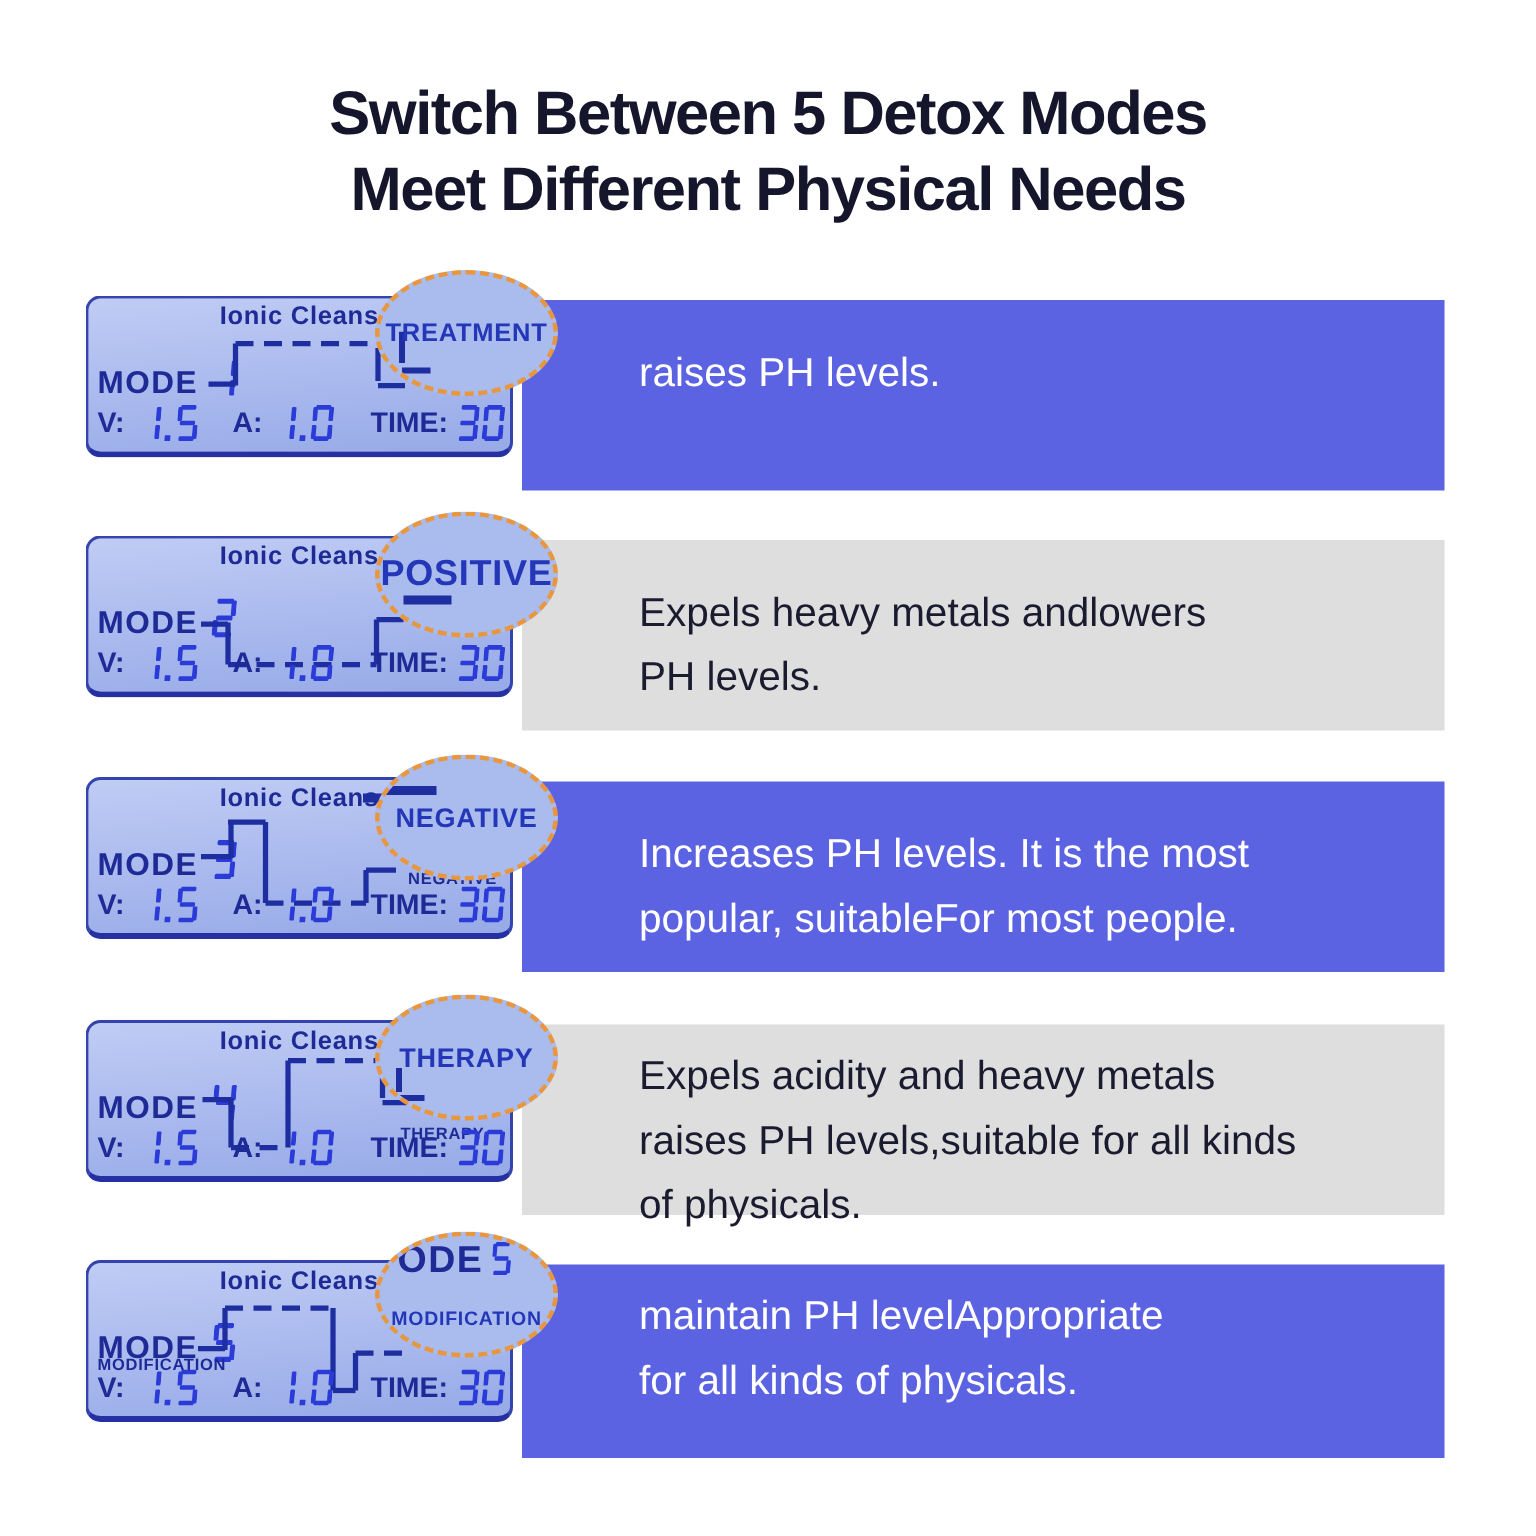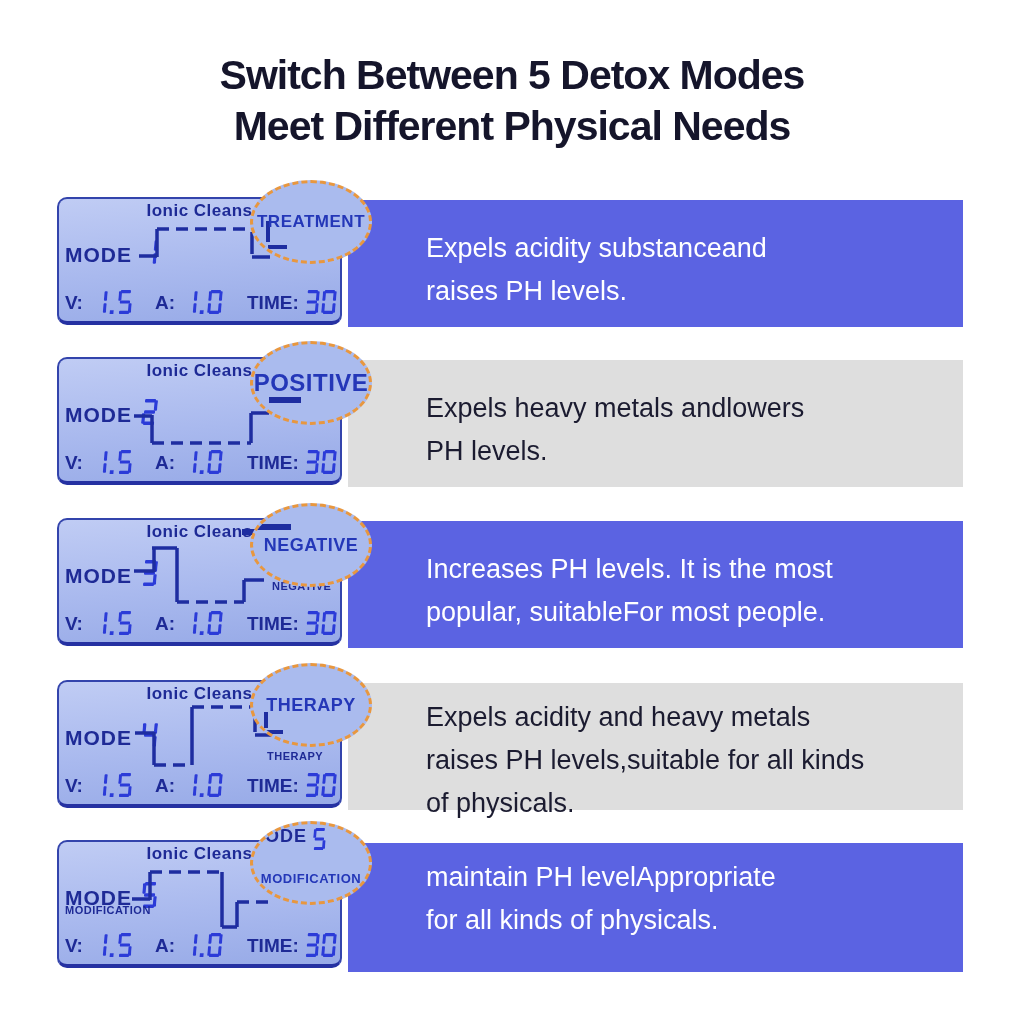--- a/index.html
+++ b/index.html
@@ -8,21 +8,21 @@
 
   
   .title{position:absolute;top:50px;left:0;width:100%;text-align:center;
          font-weight:bold;font-size:41px;line-height:51px;letter-spacing:-1px;
          color:var(--title-navy,#15152b);}
 
   
   .row{position:absolute;left:57px;width:920px;height:132px;}
 
   
-  .lcd{position:absolute;left:0;top:0;width:285px;height:128px;box-sizing:border-box;
+  .lcd{position:absolute;left:0;top:0;width:285px;height:108px;box-sizing:border-box;
        border:2px solid #3344ac;border-bottom:4px solid #2531a2;border-radius:10px;
        background:linear-gradient(175deg,#c0ccf4 0%,#a9b9ee 55%,#97aae7 100%);}
   .lcd-brand{position:absolute;top:2px;left:0;width:100%;text-align:center;
              font-weight:bold;font-size:17px;letter-spacing:.5px;color:var(--lcd-navy,#1e2a96);}
   .lcd-mode{position:absolute;left:6px;top:40px;font-weight:bold;font-size:21px;
             color:var(--lcd-navy,#1e2a96);letter-spacing:1px;}
   .lcd-mode .seg{margin-left:10px;font-size:26px;vertical-align:-3px;}
   .sub-label{position:absolute;font-weight:bold;font-size:11px;letter-spacing:.5px;
              color:var(--lcd-navy,#1e2a96);}
   .wave{position:absolute;left:0;top:0;width:285px;height:132px;}
@@ -47,21 +47,21 @@
   .bar.three{padding-top:13px;}
 
   
   .mag{position:absolute;left:193px;top:-17px;width:122px;height:84px;box-sizing:border-box;
        border:3px dashed var(--callout-orange,#e8973f);border-radius:50%;
        background:#aabbee;overflow:hidden;z-index:5;
        display:flex;align-items:center;justify-content:center;}
   .mag-label{font-weight:bold;color:#2437b8;letter-spacing:.5px;position:relative;z-index:2;}
   .mag-frag{position:absolute;pointer-events:none;}
   .mag-frag.navy{background:#1e2da0;}
-  .m5-big{position:absolute;top:2px;left:12px;font-weight:bold;font-size:18px;
+  .m5-big{position:absolute;top:2px;left:12px;font-weight:bold;font-size:25px;
           color:#1e2a96;letter-spacing:1px;white-space:nowrap;display:flex;align-items:flex-start;}
   .m5-big .seg{font-size:22px;margin-left:6px;margin-top:2px;}
   .mag5 .mag-label{margin-top:30px;}
 </style>
 </head>
 <body>
 
 <div id="canvas" style="--accent-blue: #5b63e2; --bar-gray: #dedede; --lcd-navy: #1e2a96; --digit-blue: #2b3bd8; --callout-orange: #e8973f; --title-navy: #15152b; --bar-text-dark: #1b1b30;">
 
   <div class="title">
@@ -135,21 +135,20 @@
               <rect x="17" y="2" width="5" height="15" rx="1.5" fill="currentColor"></rect>
               <rect x="17" y="21" width="5" height="15" rx="1.5" fill="currentColor"></rect>
               <rect x="3" y="33" width="16" height="5" rx="1.5" fill="currentColor"></rect>
               <rect x="0" y="21" width="5" height="15" rx="1.5" fill="currentColor"></rect>
               <rect x="0" y="2" width="5" height="15" rx="1.5" fill="currentColor"></rect>
             </svg>
           </span>
       </div>
     </div>
     <div class="bar blue">
-      <div>Expels acidity substanceand</div>
       <div>raises PH levels.</div>
     </div>
     <div class="mag">
       <svg class="mag-frag" style="left:10px;bottom:10px" width="26" height="30">
         <line x1="5" y1="0" x2="5" y2="21" stroke="#1e2da0" stroke-width="4"></line>
         <line x1="5" y1="26" x2="24" y2="26" stroke="#1e2da0" stroke-width="4"></line>
       </svg>
       <span class="mag-label" style="font-size:17px">TREATMENT</span>
     </div>
   </div>

